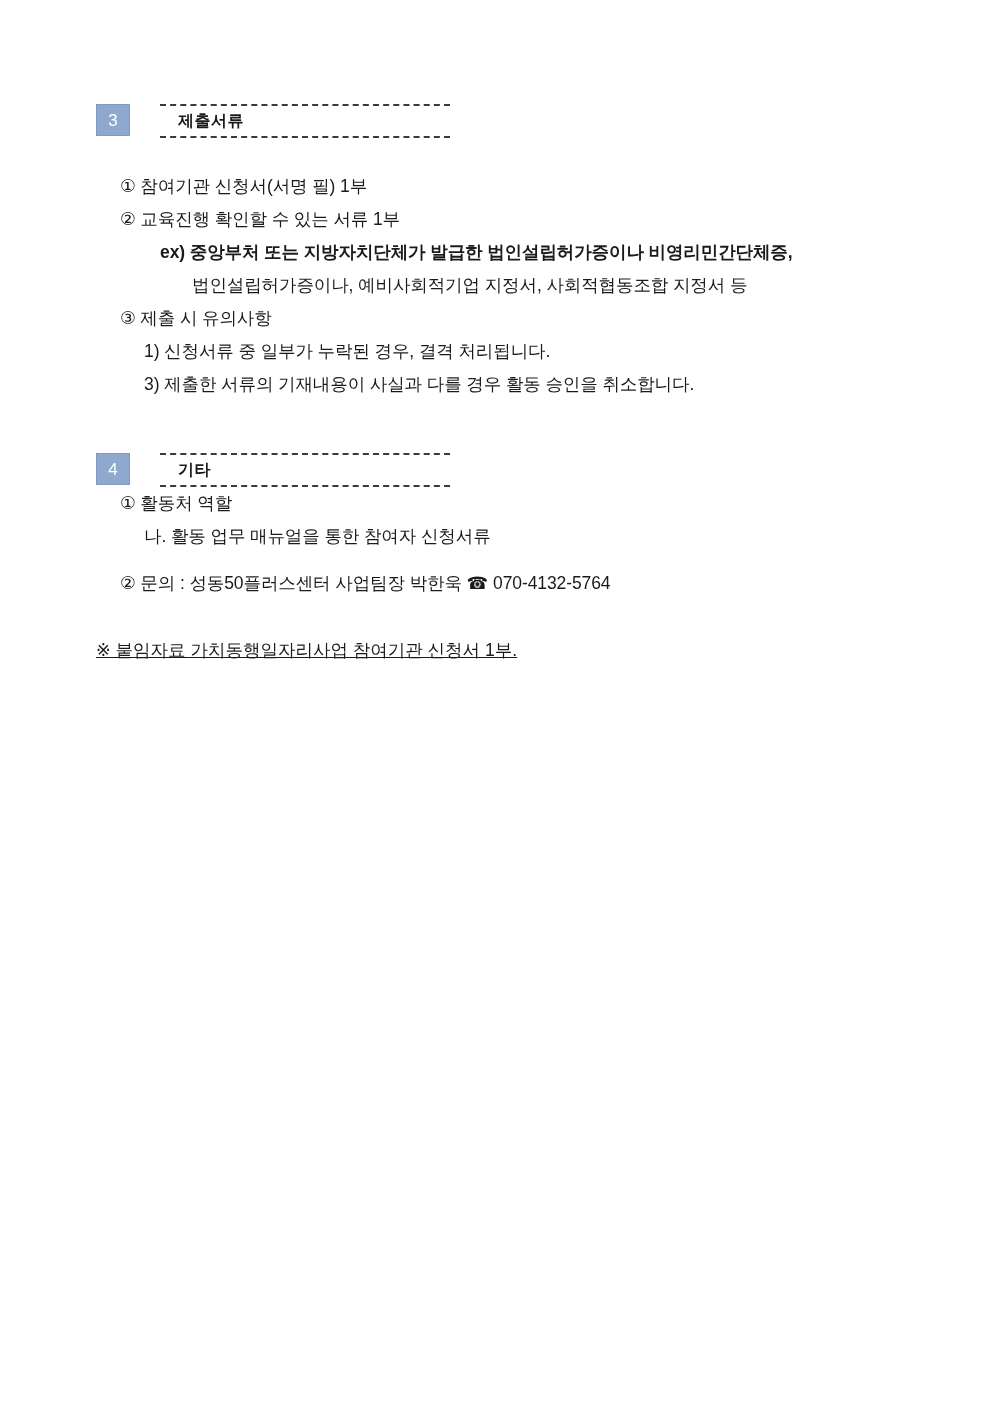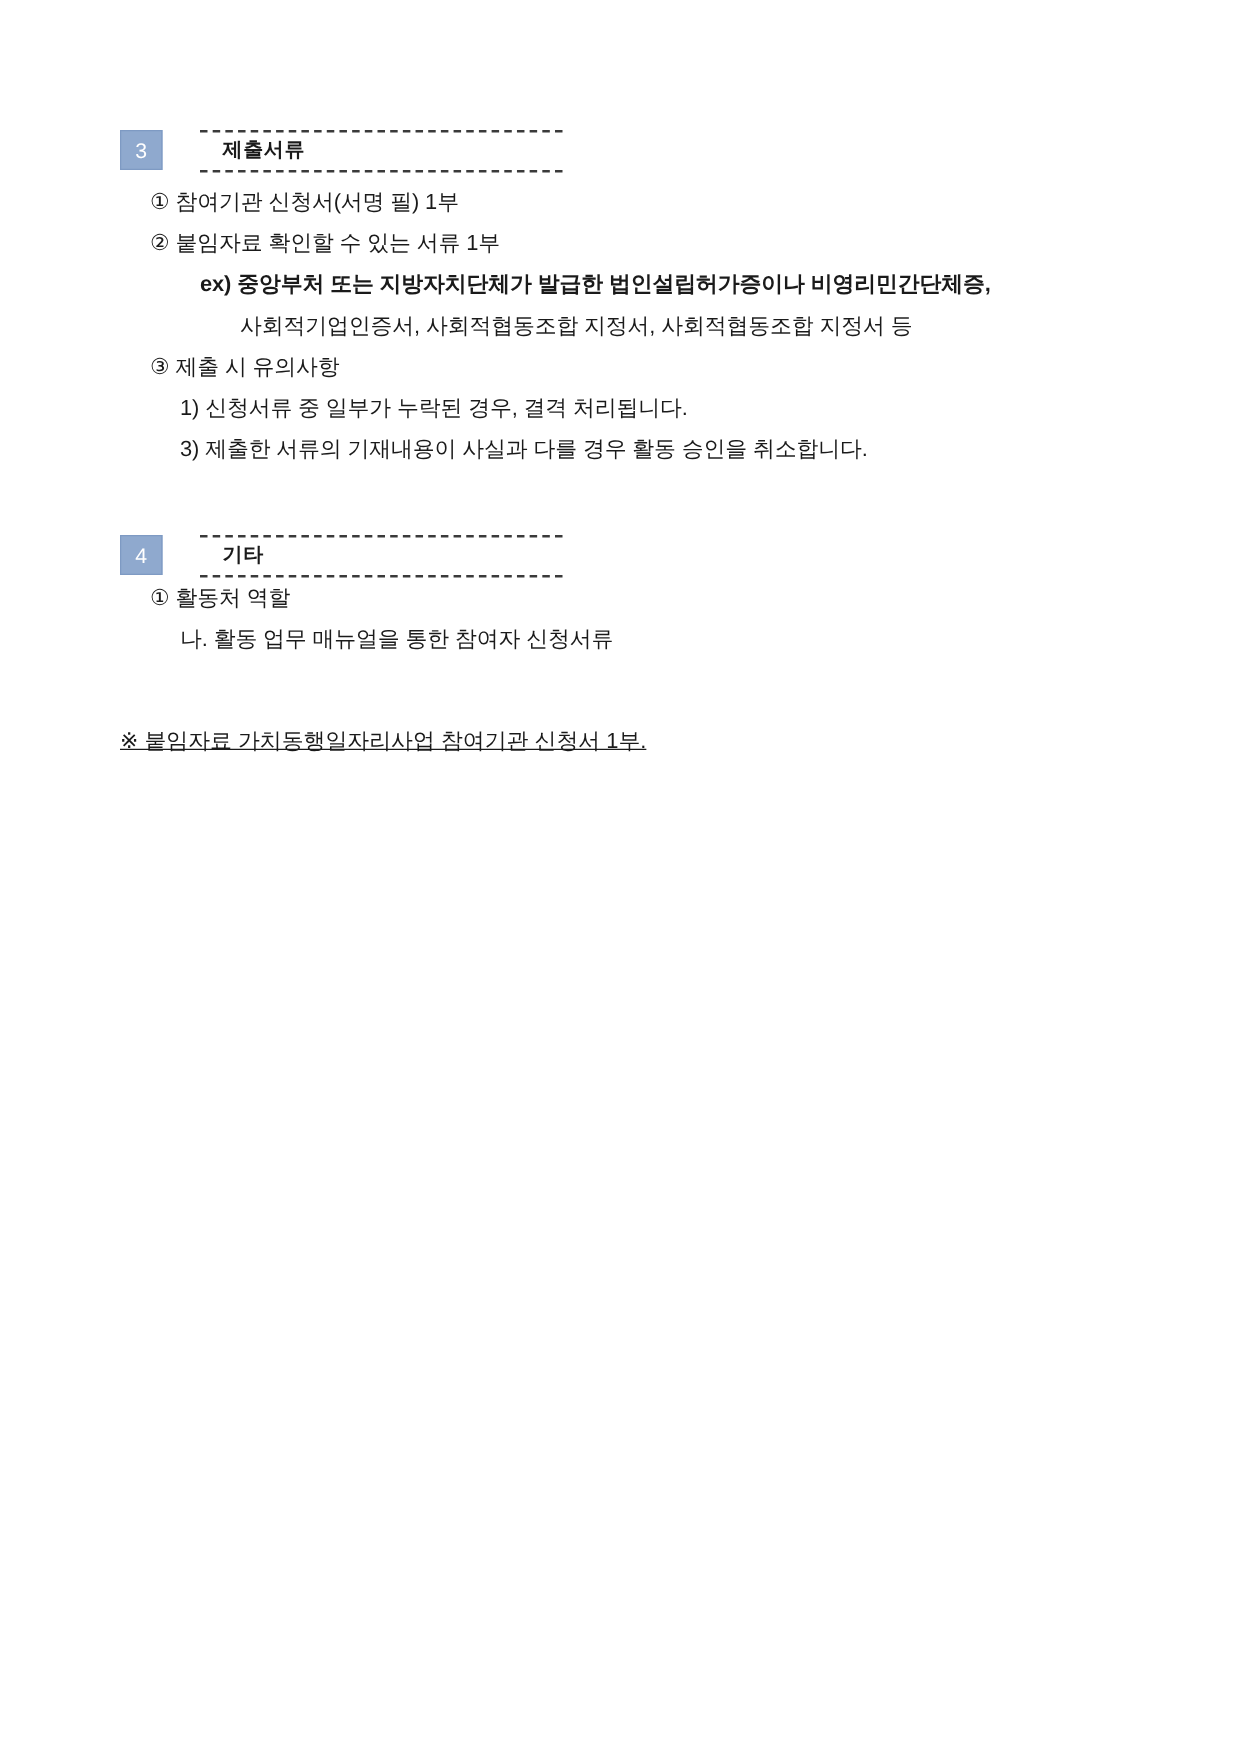--- a/index.html
+++ b/index.html
@@ -56,21 +56,21 @@
   .section-title {
     font-size: 16px;
     font-weight: bold;
     line-height: 30px;
     letter-spacing: 0.5px;
     white-space: nowrap;
   }
 
   
   .body-block {
-    margin-top: 7px;
+    margin-top: 32px;
   }
   .line {
     font-size: 17.5px;
     line-height: 33px;
     white-space: pre;
     letter-spacing: -0.1px;
   }
   .lvl1 { padding-left: 24px; }
   .lvl2 { padding-left: 64px; font-weight: bold; }
   .lvl2b { padding-left: 48px; }
@@ -104,43 +104,44 @@
     <div class="section">
       <div class="section-head">
         <div class="section-num">3</div>
         <div class="section-title-wrap">
           <div class="section-title">제출서류</div>
         </div>
       </div>
 
       <div class="body-block">
         <div class="line lvl1">① 참여기관 신청서(서명 필) 1부</div>
-        <div class="line lvl1">② 붙임자료 확인할 수 있는 서류 1부</div>
+        <div class="line lvl1">② 교육진행 확인할 수 있는 서류 1부</div>
         <div class="line lvl2">ex) 중앙부처 또는 지방자치단체가 발급한 법인설립허가증이나 비영리민간단체증,</div>
-        <div class="line lvl3">사회적기업인증서, 사회적협동조합 지정서, 사회적협동조합 지정서 등</div>
+        <div class="line lvl3">법인설립허가증이나, 예비사회적기업 지정서, 사회적협동조합 지정서 등</div>
         <div class="line lvl1">③ 제출 시 유의사항</div>
         <div class="line lvl2b">1) 신청서류 중 일부가 누락된 경우, 결격 처리됩니다.</div>
         <div class="line lvl2b">3) 제출한 서류의 기재내용이 사실과 다를 경우 활동 승인을 취소합니다.</div>
       </div>
     </div>
 
     <div class="spacer-lg"></div>
 
     <div class="section">
       <div class="section-head">
         <div class="section-num">4</div>
         <div class="section-title-wrap">
           <div class="section-title">기타</div>
         </div>
       </div>
 
       <div class="body-block" style="margin-top:0;">
         <div class="line lvl1">① 활동처 역할</div>
         <div class="line lvl2b">나. 활동 업무 매뉴얼을 통한 참여자 신청서류</div>
         <div class="spacer-sm"></div>
+        <div class="line lvl1">② 문의 : 성동50플러스센터 사업팀장 박한욱 ☎ 070-4132-5764</div>
       </div>
     </div>
 
     <div class="spacer-md"></div>
 
     <div class="note">※ 붙임자료 가치동행일자리사업 참여기관 신청서 1부.</div>
 
   </div>
 </div>
 

